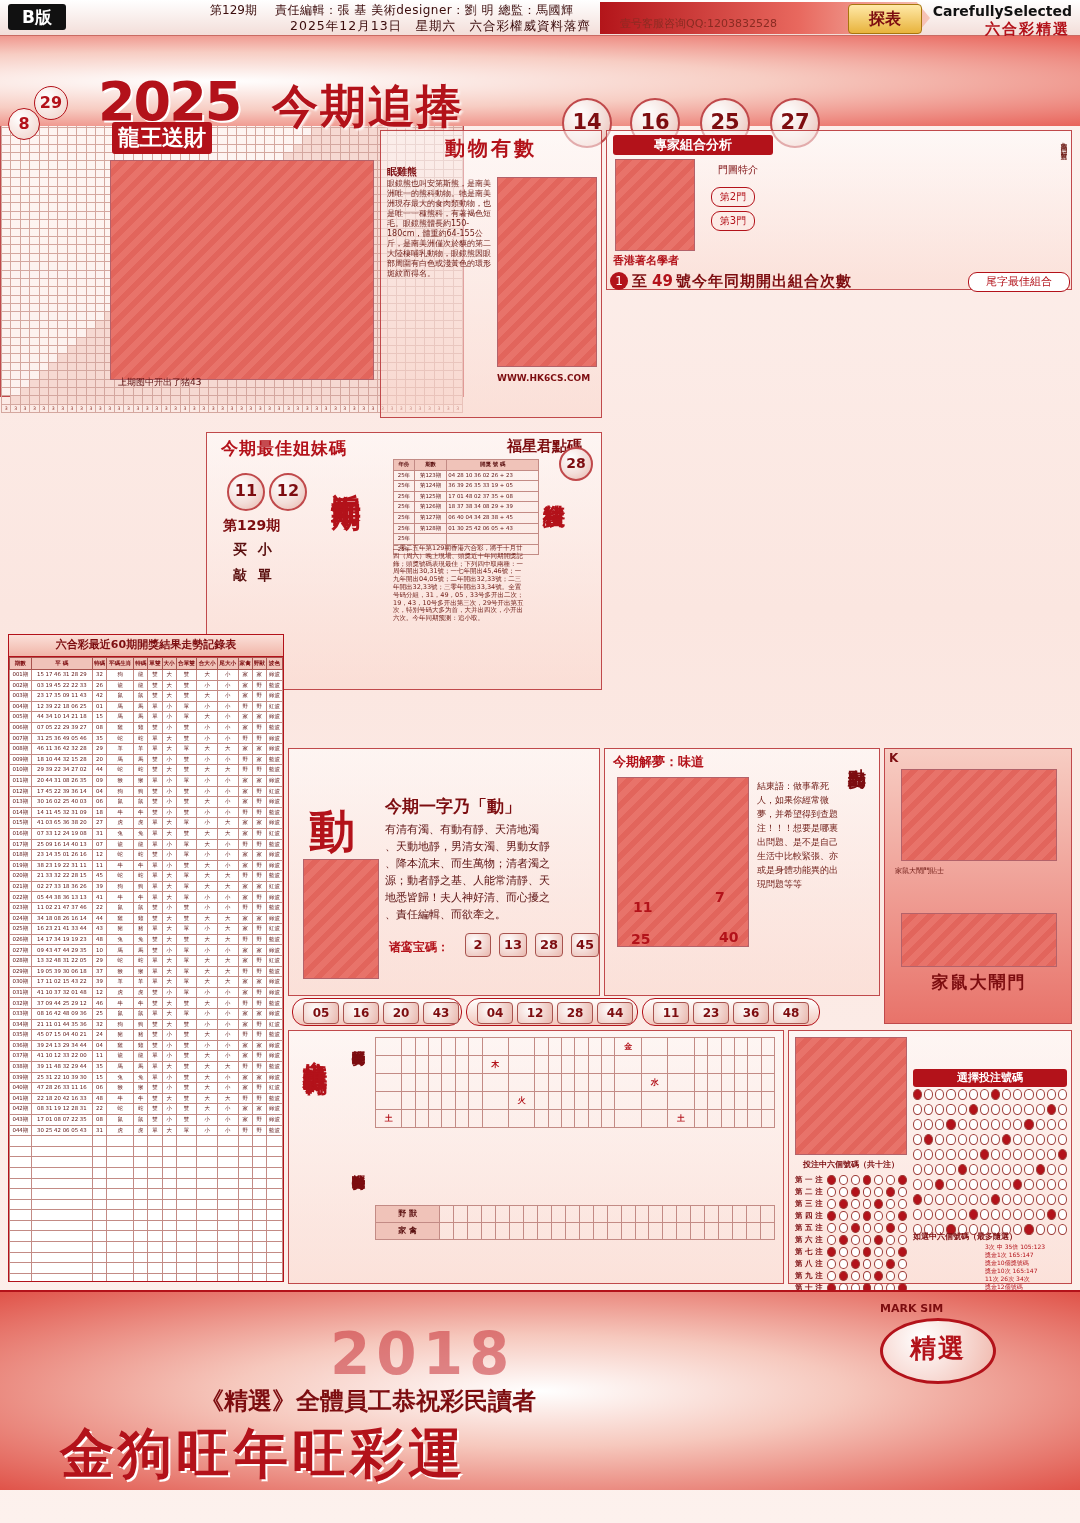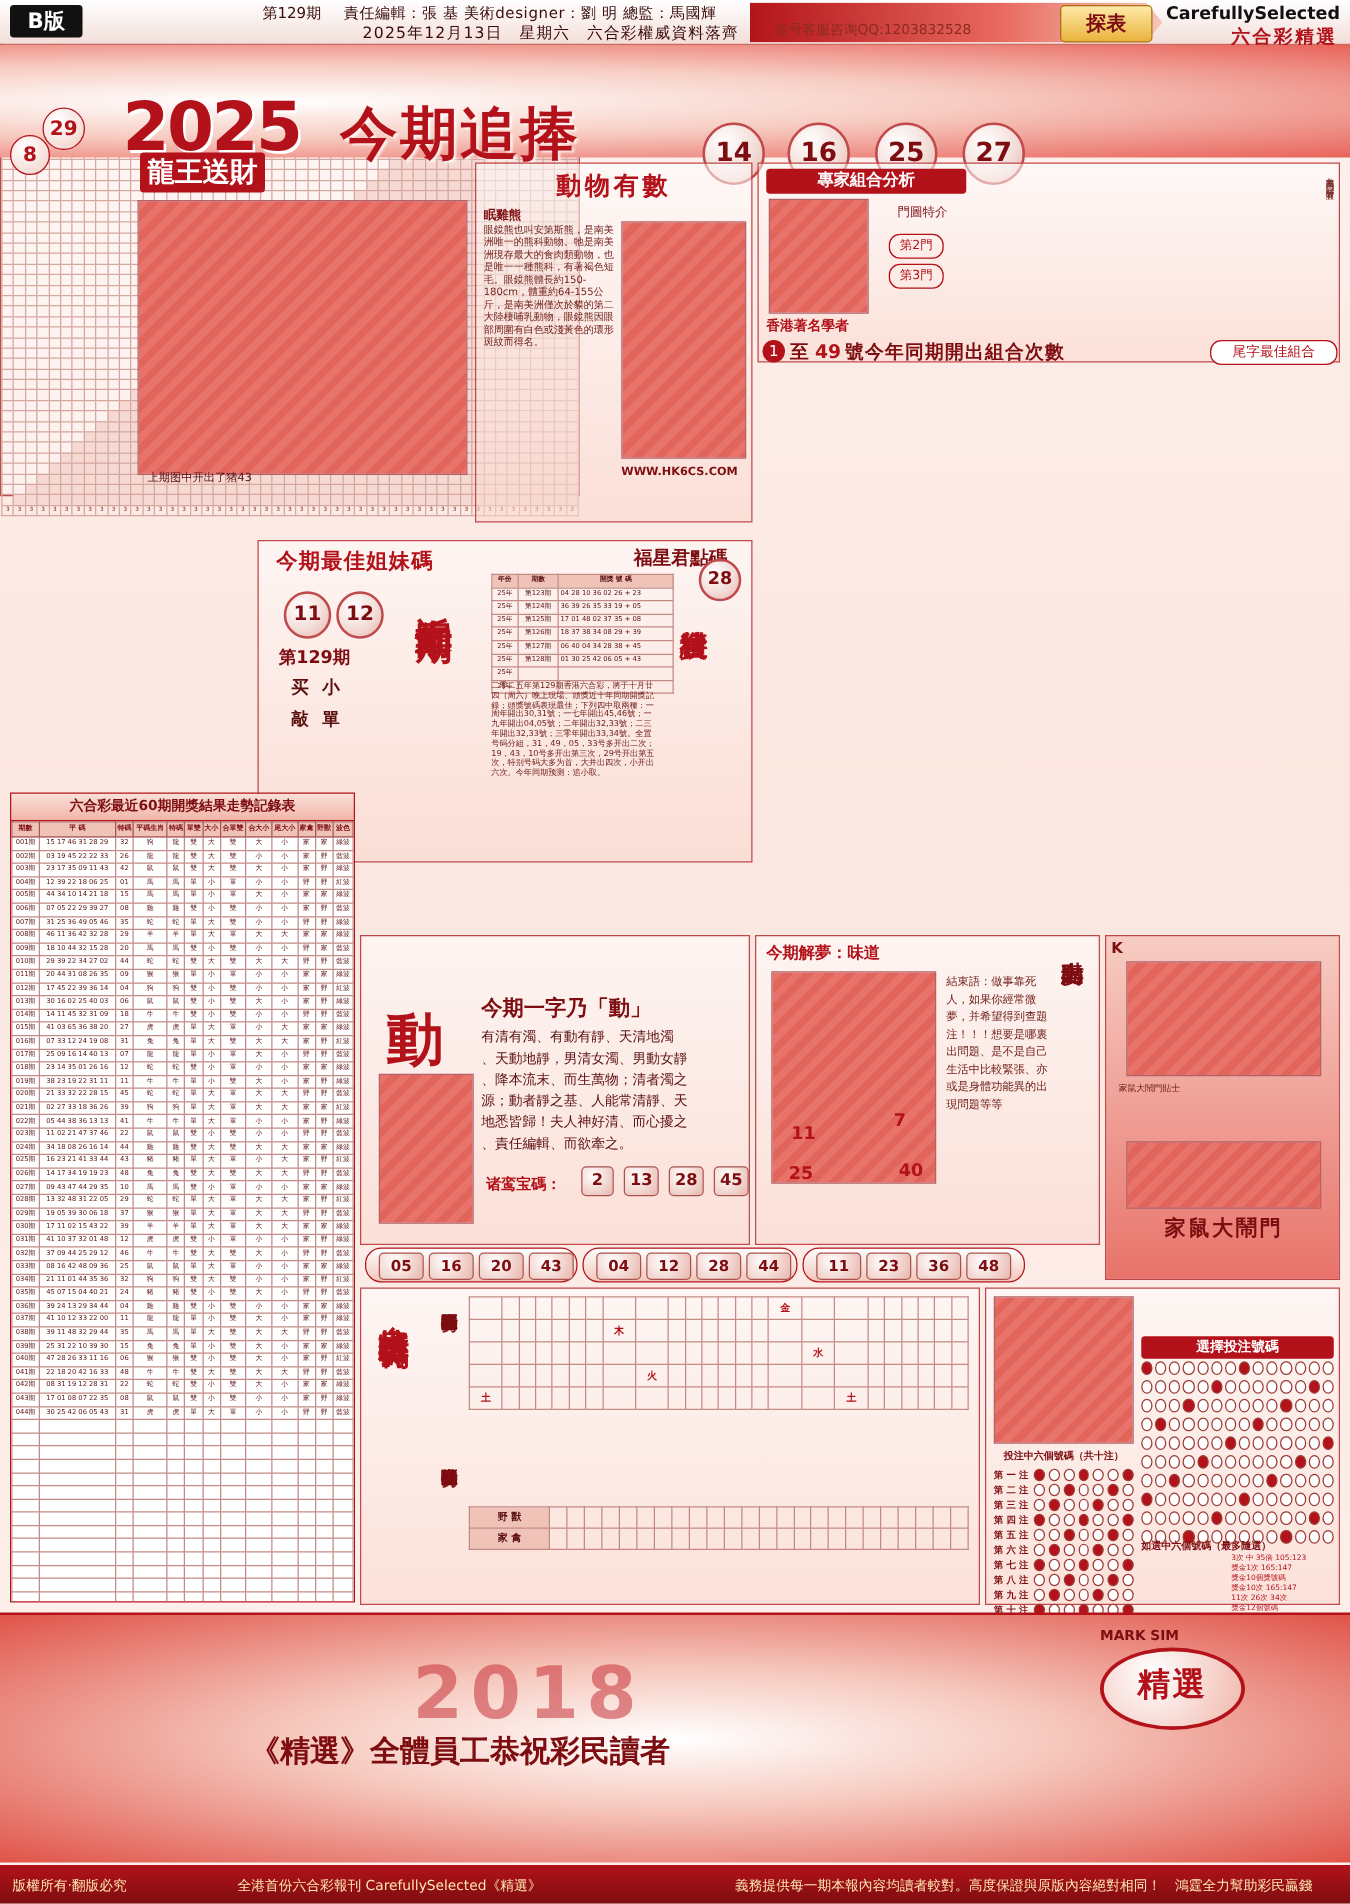--- a/index.html
+++ b/index.html
@@ -4167,25 +4167,20 @@
         <div style="font-size: 6px; color: rgb(179, 18, 26); line-height: 1.35;">獎金18個號碼</div>
         <div style="font-size: 6px; color: rgb(179, 18, 26); line-height: 1.35;">獎金20次號碼</div>
       </div>
   </div>
 
   <div class="panel" style="left:788px;top:1236px;width:284px;height:50px;background:transparent;border:none;"></div>
 
   <div class="box" id="bottomBanner"></div>
   <div class="abs" id="bbYear">2018</div>
   <div class="abs" id="bbSub">《精選》全體員工恭祝彩民讀者</div>
+  <div class="abs" id="bbTitle">金狗旺年旺彩運</div>
   <div class="abs" style="left:880px;top:1302px;font-size:11px;font-weight:bold;color:#7d0d10;">MARK SIM</div>
   <div class="abs" id="bbSelect" style="border:3px solid #b3121a;border-radius:50%;background:radial-gradient(circle at 35% 30%,#fff,#f0b6aa);">
     <div class="ctr bold" style="font-size:26px;line-height:54px;color:#b3121a;letter-spacing:2px;">精選</div>
   </div>
 
-  <div class="box" id="footer">
-    <div style="left:10px;top:9px;">版權所有‧翻版必究</div>
-    <div style="left:190px;top:9px;">全港首份六合彩報刊 CarefullySelected《精選》</div>
-    <div style="left:588px;top:9px;">義務提供每一期本報內容均讀者較對。高度保證與原版內容絕對相同！</div>
-    <div style="left:940px;top:9px;">鴻霆全力幫助彩民贏錢</div>
-  </div>
 
 </div>
 
 </body></html>

